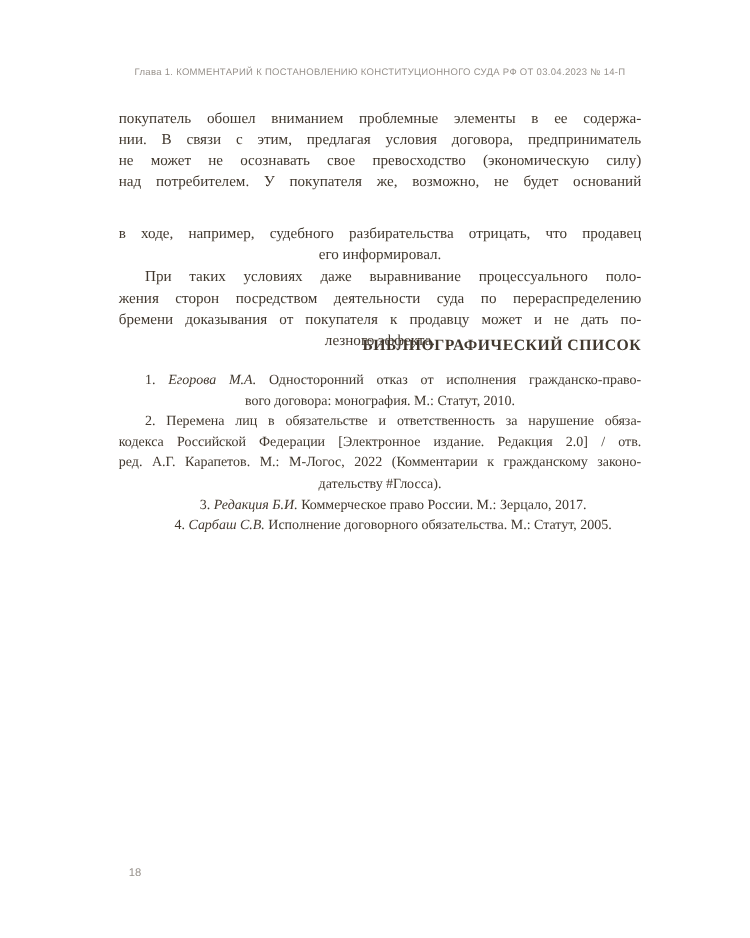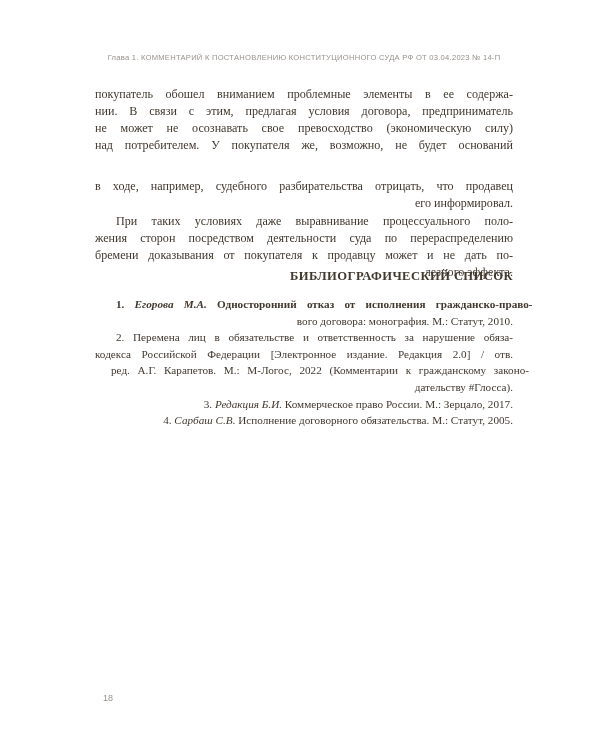--- a/index.html
+++ b/index.html
@@ -33,21 +33,21 @@
     position: absolute;
     top: 86px;
     left: 95px;
     width: 418px;
     font-size: 12.1px;
   }
   .body-block .tline { line-height: 17.1px; height: 17.1px; }
 
   .tline {
     white-space: nowrap;
-    text-align: right;
+    text-align: center;
   }
   .tline.ind { padding-left: 21px; }
 
   .bib-heading {
     position: absolute;
     top: 269px;
     left: 95px;
     width: 418px;
     text-align: right;
     font-weight: bold;
@@ -95,27 +95,27 @@
         <div class="tline just" style="word-spacing: 10.1484px;"><span>жения сторон посредством деятельности суда по перераспределению</span></div>
         <div class="tline just" style="word-spacing: 6.64531px;"><span>бремени доказывания от покупателя к продавцу может и не дать по-</span></div>
         <div class="tline"><span>лезного эффекта.</span></div>
       </div>
     </div>
 
   <div class="bib-heading">БИБЛИОГРАФИЧЕСКИЙ СПИСОК</div>
 
   <div class="bib-block" id="bib-entries">
       <div>
-        <div class="tline just ind" style="word-spacing: 7.41295px; font-weight: bold;"><span>1. </span><i>Егорова М.А.</i><span> Односторонний отказ от исполнения гражданско-право-</span></div>
+        <div class="tline just ind" style="word-spacing: 7.41295px;"><span>1. </span><i>Егорова М.А.</i><span> Односторонний отказ от исполнения гражданско-право-</span></div>
         <div class="tline"><span>вого договора: монография. М.: Статут, 2010.</span></div>
       </div>
       <div>
         <div class="tline just ind" style="word-spacing: 5.84896px;"><span>2. Перемена лиц в обязательстве и ответственность за нарушение обяза-</span></div>
         <div class="tline just" style="word-spacing: 7.75195px;"><span>кодекса Российской Федерации [Электронное издание. Редакция 2.0] / отв.</span></div>
-        <div class="tline just" style="word-spacing: 4.84028px; margin-left: 16px;"><span>ред. А.Г. Карапетов. М.: М-Логос, 2022 (Комментарии к гражданскому законо-</span></div>
+        <div class="tline just" style="word-spacing: 4.84028px;"><span>ред. А.Г. Карапетов. М.: М-Логос, 2022 (Комментарии к гражданскому законо-</span></div>
         <div class="tline"><span>дательству #Глосса).</span></div>
       </div>
       <div>
         <div class="tline ind"><span>3. </span><i>Редакция Б.И.</i><span> Коммерческое право России. М.: Зерцало, 2017.</span></div>
       </div>
       <div>
         <div class="tline ind"><span>4. </span><i>Сарбаш С.В.</i><span> Исполнение договорного обязательства. М.: Статут, 2005.</span></div>
       </div>
     </div>
 

